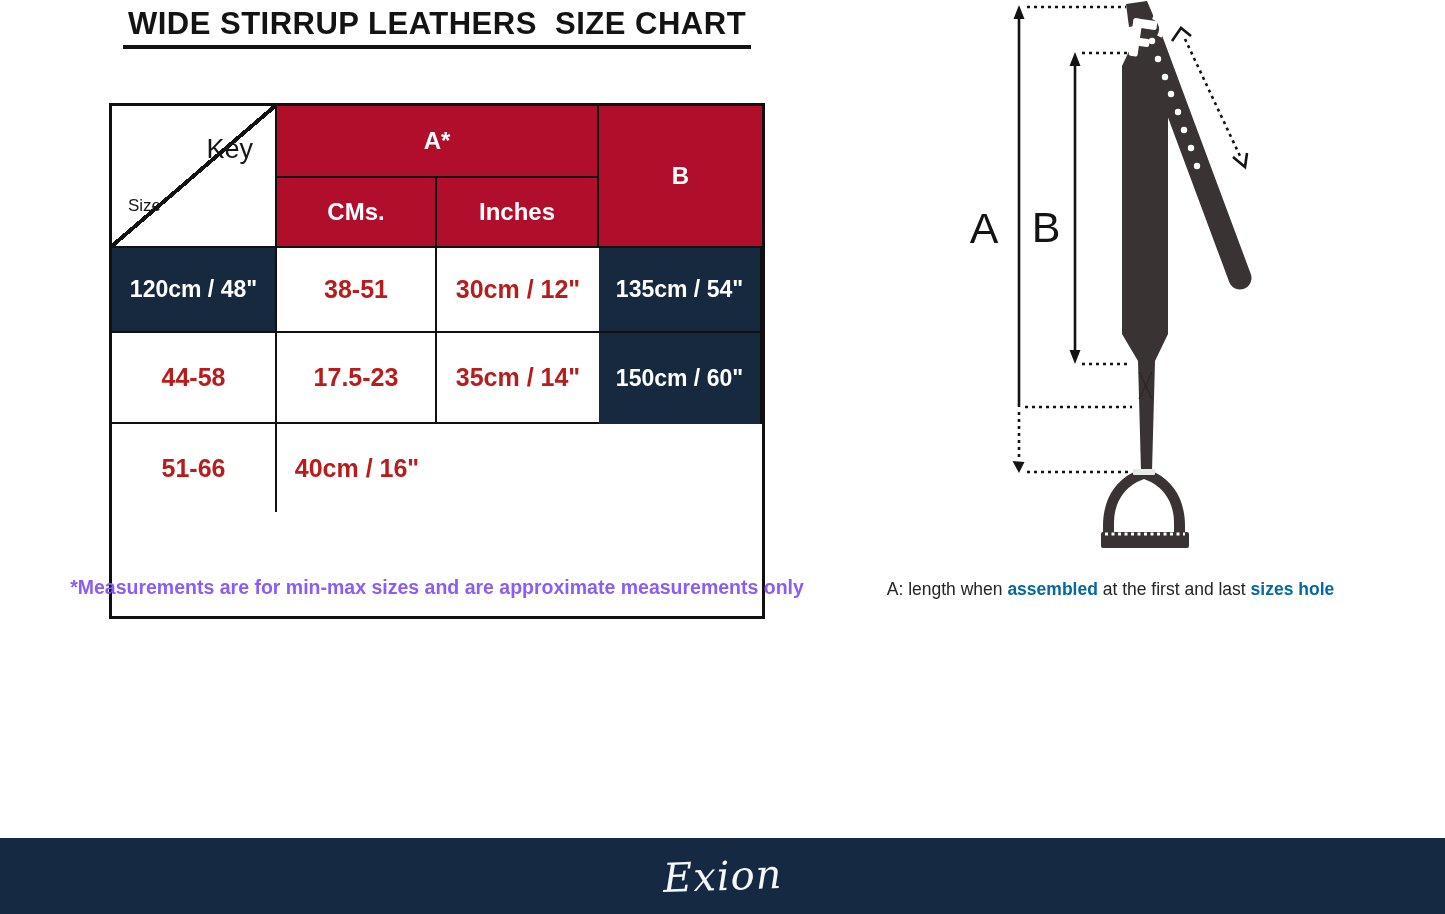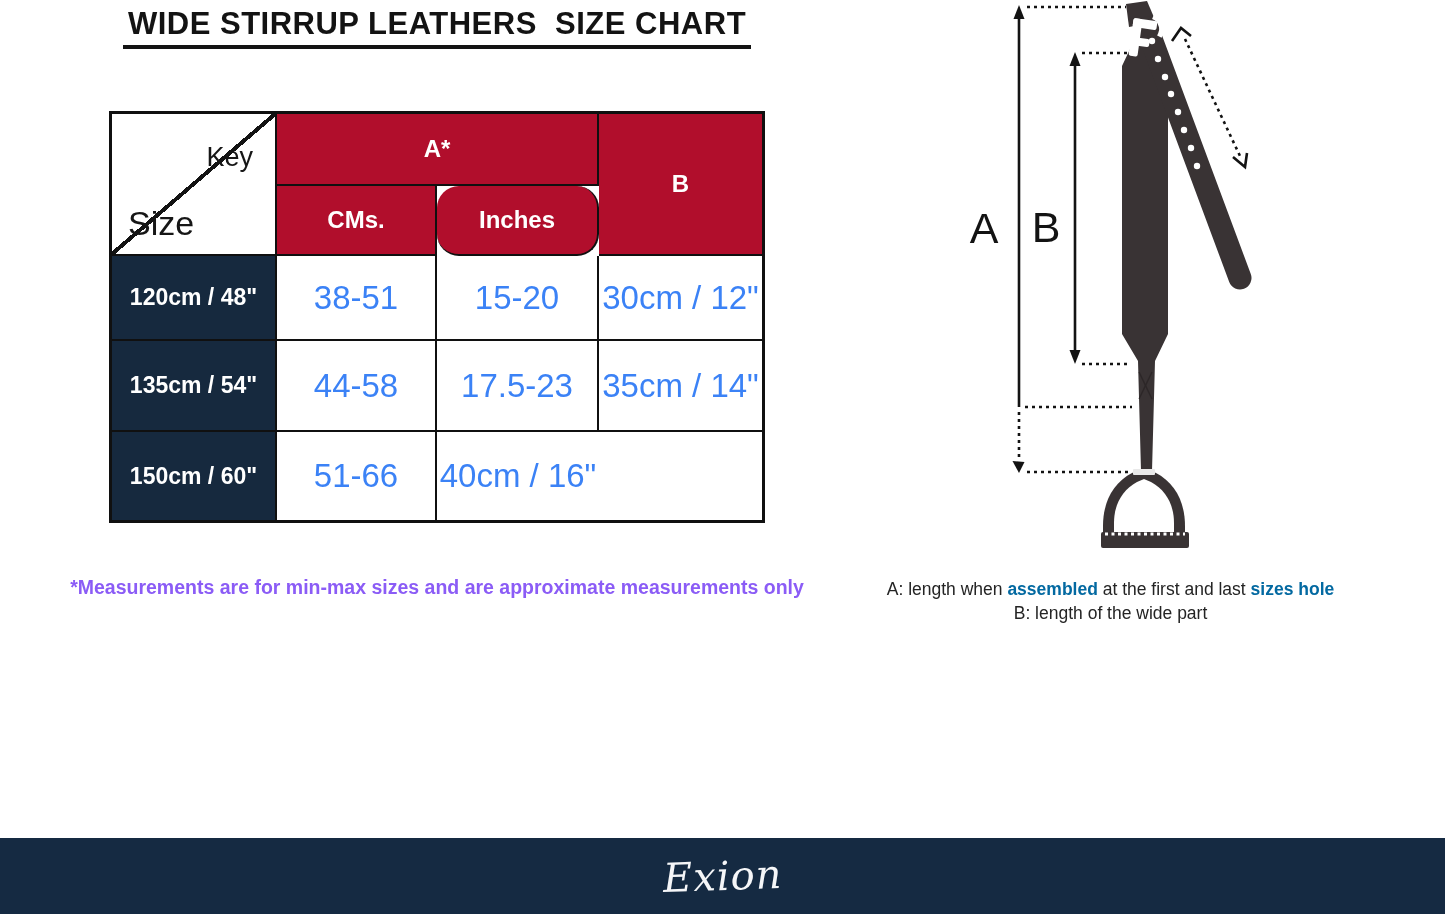--- a/index.html
+++ b/index.html
@@ -5,40 +5,40 @@
   html,body{margin:0;padding:0;background:#ffffff;}
   .canvas{position:relative;width:1445px;height:914px;background:#ffffff;overflow:hidden;
           font-family:"Liberation Sans",sans-serif;color:#161616;}
 
   
   .title-wrap{position:absolute;left:0;top:6px;width:874px;text-align:center;}
   .title-text{display:inline-block;font-size:31px;font-weight:bold;letter-spacing:.5px;color:#131313;
               border-bottom:4px solid #131313;padding:0 5px 3px;white-space:pre;}
 
   
-  .size-table{position:absolute;left:109px;top:103px;width:656px;height:412px;
+  .size-table{position:absolute;left:109px;top:103px;width:656px;height:516px;
               border:3px solid #101010;background:#fff;display:grid;box-sizing:border-box;
               grid-template-columns:165px 160px 162px 163px;
-              grid-template-rows:72px 70px 85px 91px 88px;margin-top:8px;}
+              grid-template-rows:72px 70px 85px 91px 88px;}
   .c{display:flex;align-items:center;justify-content:center;box-sizing:border-box;
      border-right:2.5px solid #101010;border-bottom:2.5px solid #101010;}
   .c.lc{border-right:none;}
   .c.lr{border-bottom:none;}
   .red{background:#b10e2c;color:#ffffff;font-weight:bold;font-size:24px;}
   .corner{grid-area:1/1/3/2;position:relative;background:
       linear-gradient(to bottom right,#ffffff calc(50% - 2px),#131313 calc(50% - 2px),
       #131313 calc(50% + 2px),#ffffff calc(50% + 2px));}
   .corner .key{position:absolute;top:28px;right:22px;font-size:27px;}
-  .corner .size{position:absolute;top:90px;left:16px;font-size:34px;}
+  .corner .size{position:absolute;top:90px;left:16px;font-size:17px;}
   .a-star{grid-area:1/2/2/4;}
   .b-head{grid-area:1/4/3/5;}
   .cms-h{grid-area:2/2/3/3;}
-  .in-h{grid-area:2/3/3/4;border-radius:22px;}
+  .in-h{grid-area:2/3/3/4;}
   .size-cell{background:#16293e;color:#ffffff;font-weight:bold;font-size:23px;}
-  .val{font-size:33px;font-weight:normal;color:#3b82f6;}
+  .val{font-size:25px;font-weight:bold;color:#b91c1c;}
 
   
   .footnote{position:absolute;left:0;top:576px;width:874px;text-align:center;
             font-size:19.5px;font-weight:bold;color:#8b5cf6;}
   .caption{position:absolute;left:858px;top:577px;width:505px;text-align:center;
            font-size:17.5px;line-height:24px;color:#242424;}
   .caption b{font-weight:bold;color:#0369a1;}
 
   
   .diagram{position:absolute;left:940px;top:0;}
@@ -63,21 +63,20 @@
       <span class="key">Key</span>
       <span class="size">Size</span>
     </div>
     <div class="c red a-star">A*</div>
     <div class="c red b-head lc">B</div>
     <div class="c red cms-h">CMs.</div>
     <div class="c red in-h">Inches</div>
 
     <div class="c size-cell">120cm / 48"</div>
     <div class="c val">38-51</div>
-    <div class="c val">15-20</div>
     <div class="c val lc">30cm / 12"</div>
 
     <div class="c size-cell">135cm / 54"</div>
     <div class="c val">44-58</div>
     <div class="c val">17.5-23</div>
     <div class="c val lc">35cm / 14"</div>
 
     <div class="c size-cell lr">150cm / 60"</div>
     <div class="c val lr">51-66</div>
     <div class="c val lc lr">40cm / 16"</div>
@@ -144,20 +143,19 @@
 
     <g stroke="#131313" fill="none" stroke-width="2.6">
       <line x1="1185" y1="39" x2="1240" y2="156" stroke-dasharray="3,4"></line>
       <polyline points="1172,41 1181,28 1191,36"></polyline>
       <polyline points="1233,157 1245,167 1247,153"></polyline>
     </g>
   </svg>
 
   <div class="caption">
     <div><span>A: length when </span><b>assembled</b><span> at the first and last </span><b>sizes hole</b></div>
-    <div>B: length of the wide part</div>
   </div>
 
   <div class="footer">
     <span class="brand">Exion</span>
   </div>
 
 </div>
 
 </body></html>

